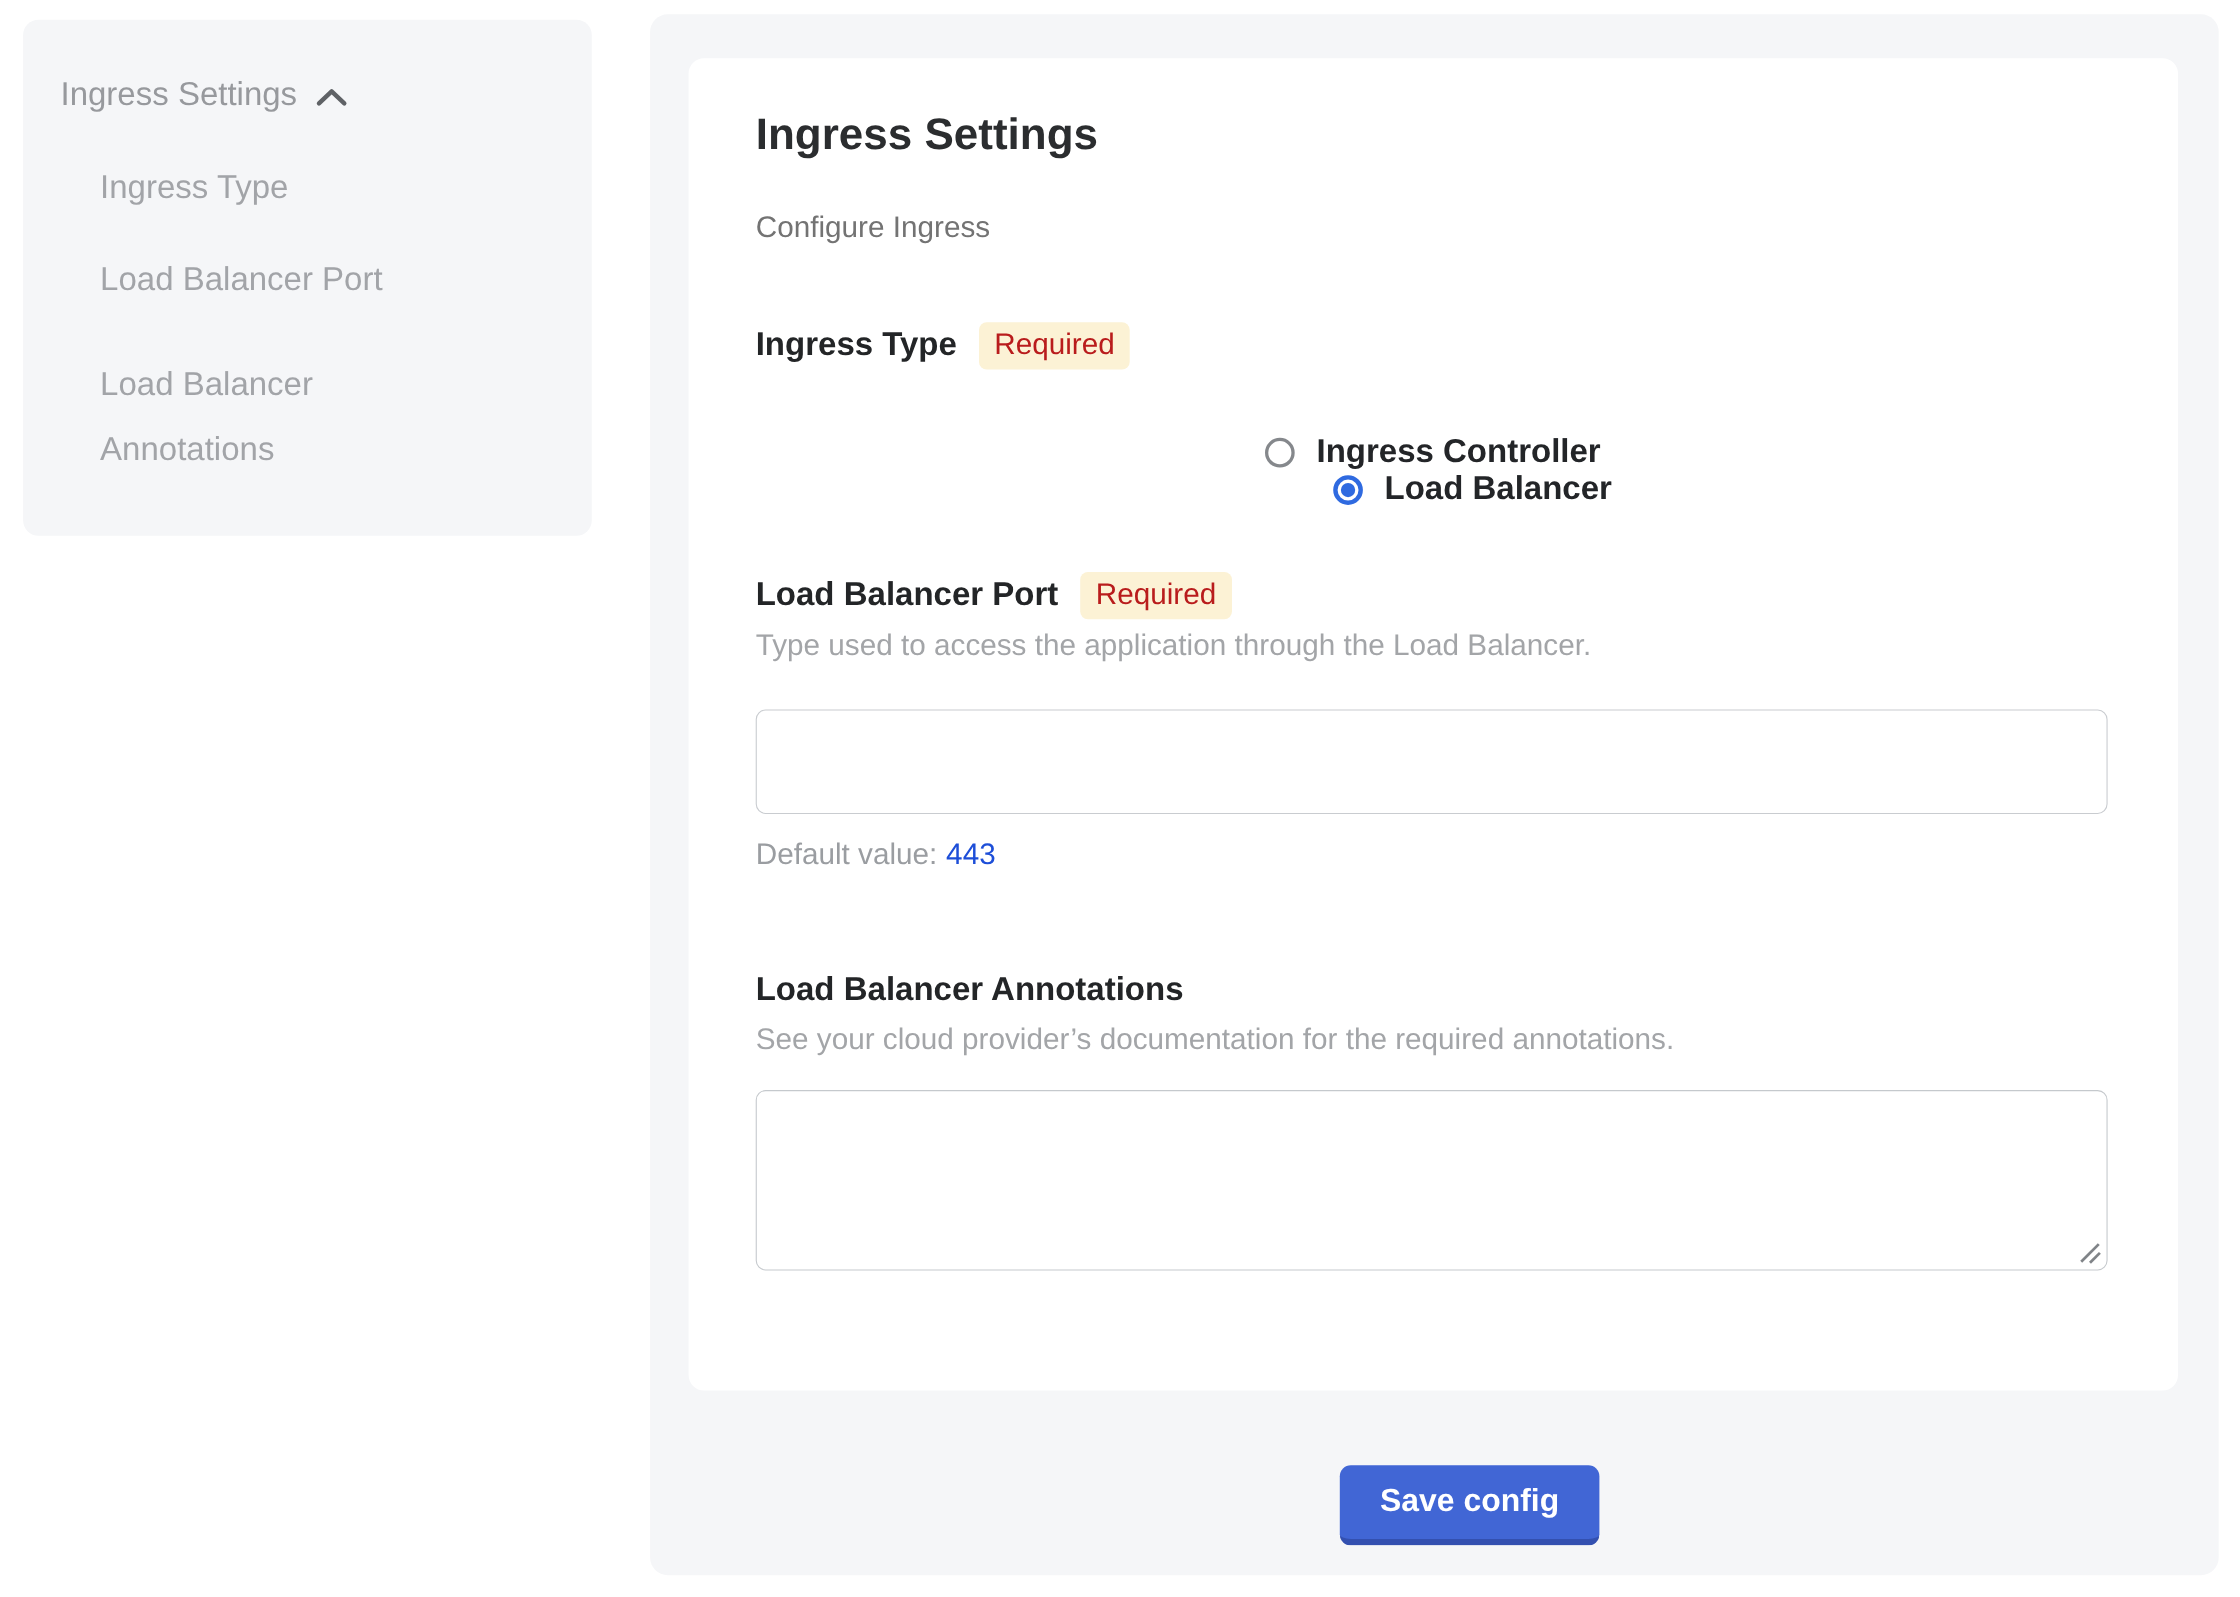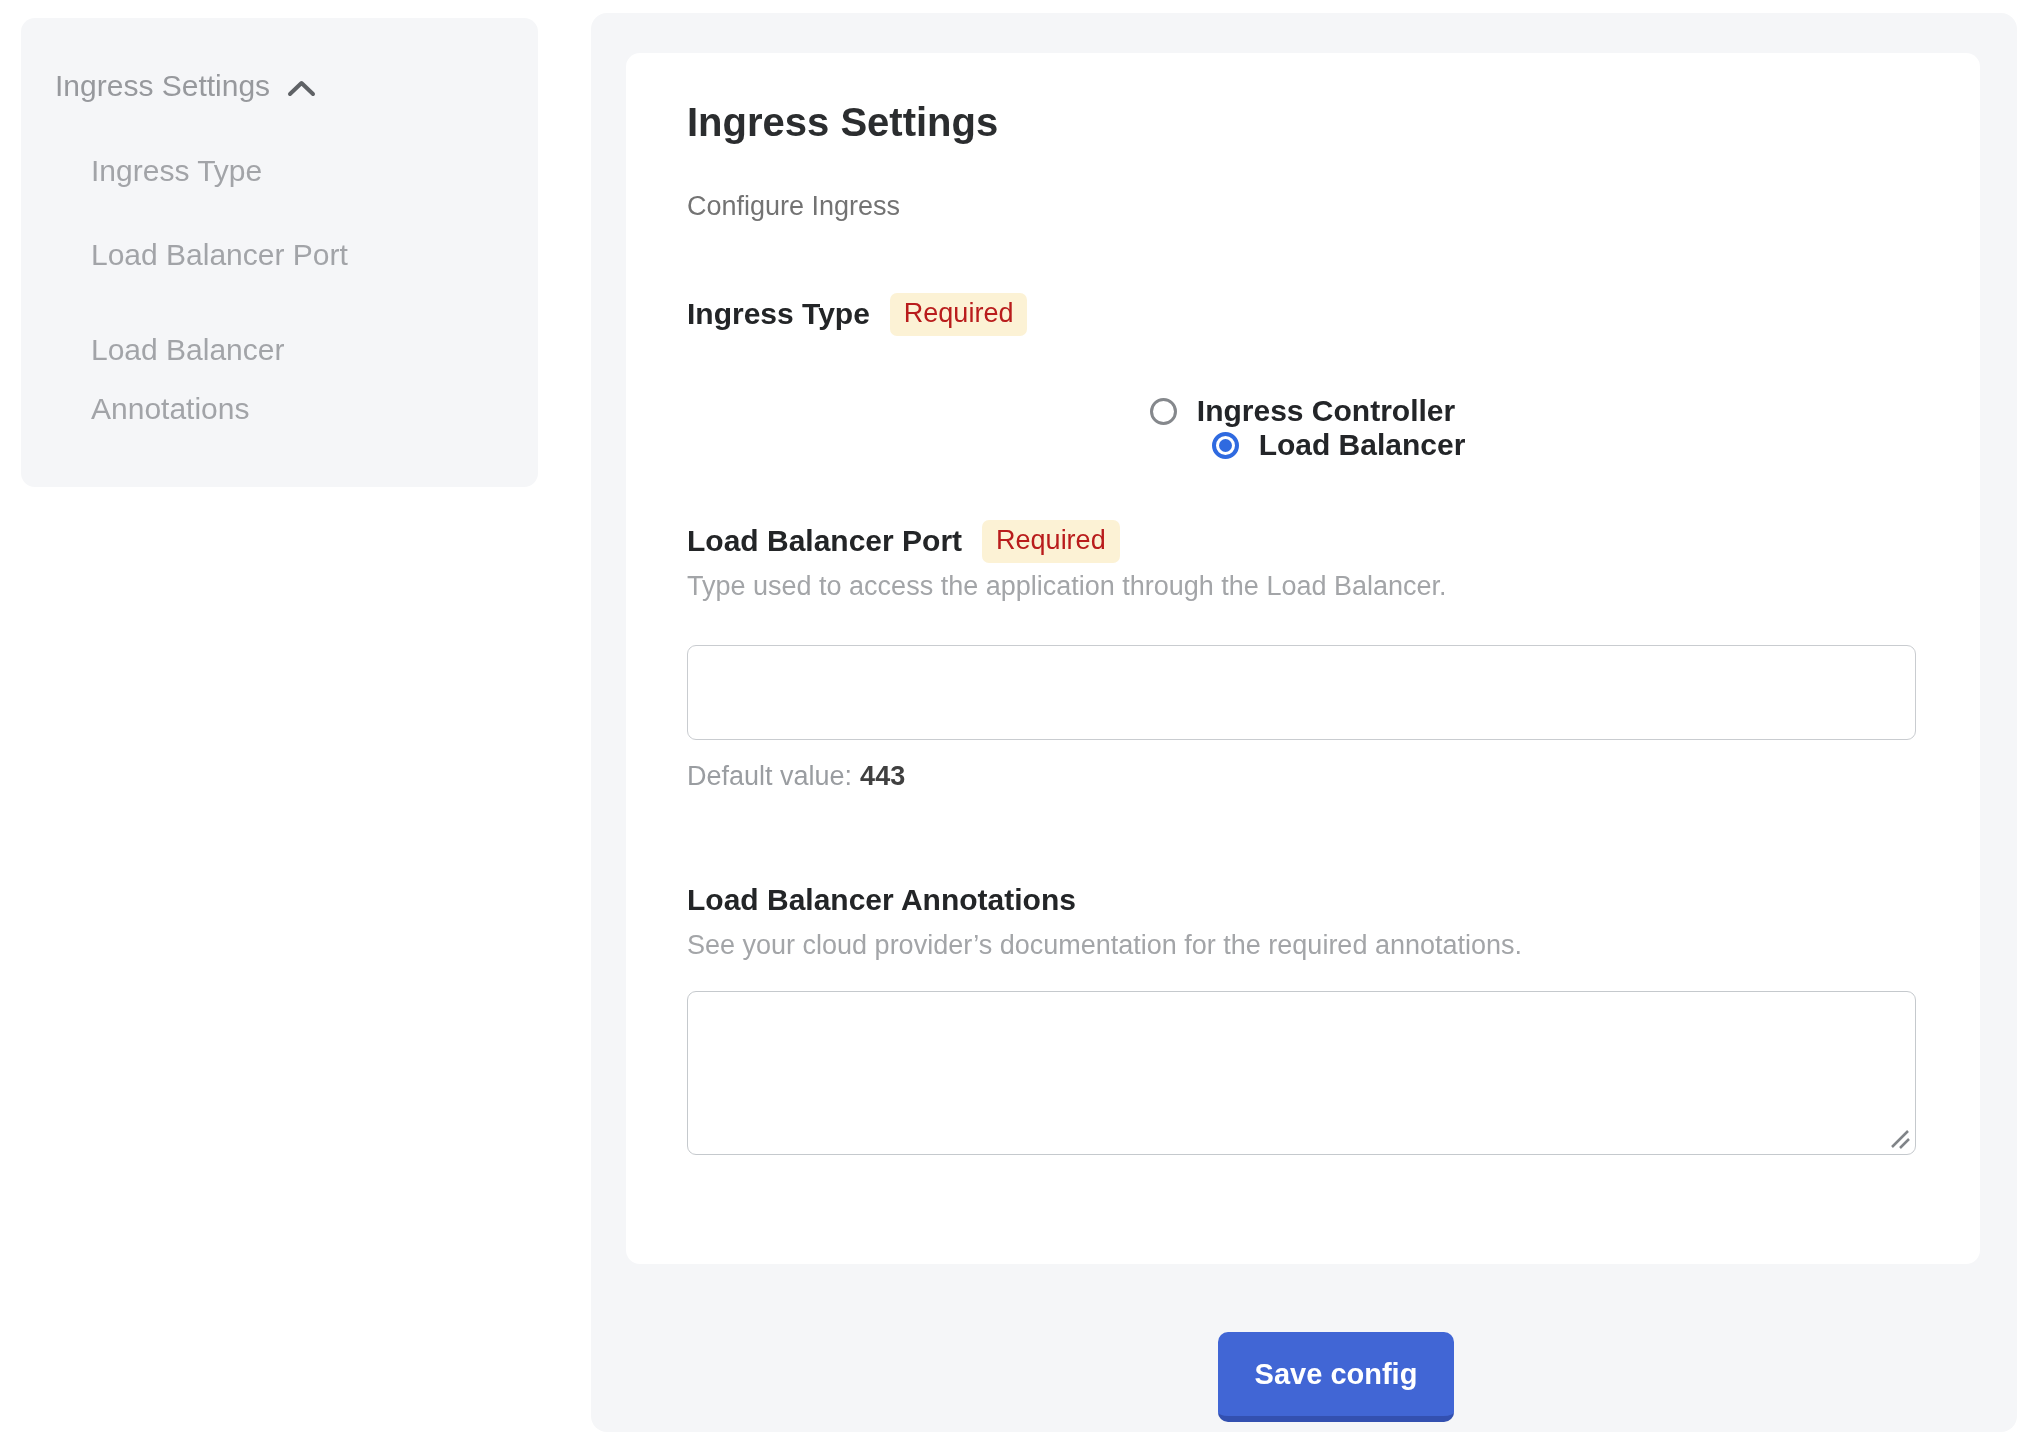--- a/index.html
+++ b/index.html
@@ -136,21 +136,21 @@
     color: #232528;
     outline: none;
     display: block;
   }
   .default-row {
     margin-top: 18px;
     font-size: 27px; line-height: 36px;
     color: #9a9da1;
   }
   .default-value {
-    color: #404040; font-weight: 700; margin-left: 8px;
+    color: #1d4ed8; font-weight: 400; margin-left: 8px;
   }
 
   .sec3-head { margin-top: 86px; }
   .sec3-desc { margin-top: 7px; }
 
   .textarea-wrap {
     position: relative;
     margin-top: 28px;
     width: 1229px; height: 164px;
   }
@@ -170,21 +170,21 @@
   .resize-handle {
     position: absolute;
     right: 4px; bottom: 4px;
     width: 24px; height: 24px;
     cursor: nwse-resize;
   }
 
   .save-button {
     position: absolute;
     left: 627px; top: 1319px;
-    width: 236px; height: 90px;
+    width: 236px; height: 73px;
     background: #4166d5;
     border: none;
     border-bottom: 6px solid #3350b0;
     border-radius: 10px;
     color: #ffffff;
     font-size: 29px; font-weight: 700;
     font-family: "Liberation Sans", sans-serif;
     cursor: pointer;
   }
 </style>

